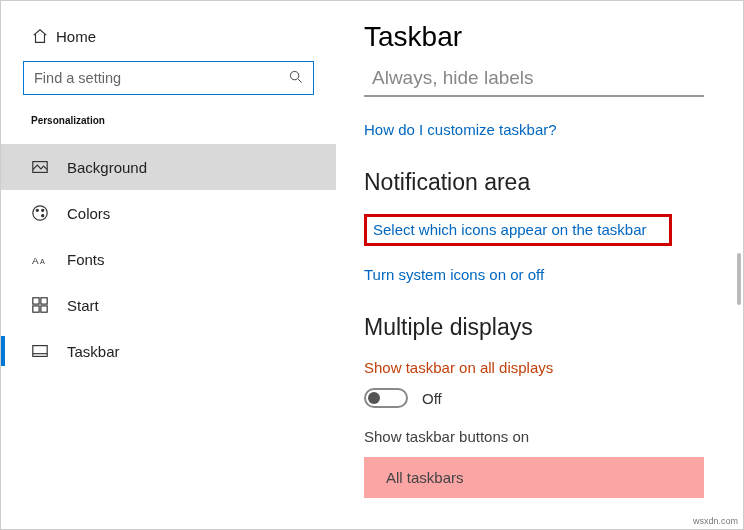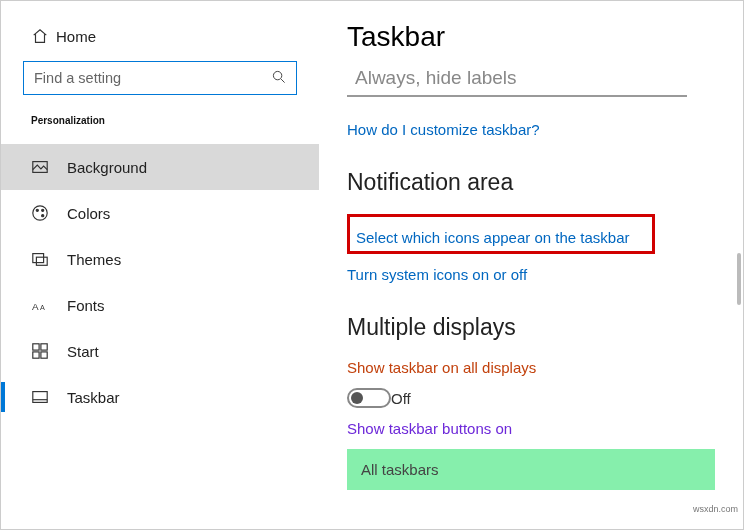--- a/index.html
+++ b/index.html
@@ -17,30 +17,30 @@
     .cat-title { font-weight: 600; font-size: 10px; padding: 0 0 18px 30px; color: #111; }
     .nav-item { display: flex; align-items: center; gap: 18px; padding: 14px 0 14px 30px; cursor: pointer; font-size: 15px; color: #222; position: relative; }
     .nav-item.selected { background: #d9d9d9; }
     .nav-item.active::before { content:""; position:absolute; left:0; top:8px; bottom:8px; width:4px; background:#0078d7; }
     .nav-item .nicon { width: 18px; height: 18px; display:flex; align-items:center; justify-content:center; }
     .main { flex: 1; padding: 20px 28px 0 28px; position: relative; }
     .page-title { font-size: 28px; font-weight: 400; margin-bottom: 10px; }
     .dropdown-closed { border-bottom: 2px solid #999; padding: 4px 8px 6px 8px; color: #888; font-size: 19px; width: 340px; margin-bottom: 24px; }
     .link { color: #0067c0; font-size: 15px; cursor:pointer; display:inline-block; }
     .section-h { font-size: 23px; font-weight: 400; margin: 30px 0 18px 0; color: #222; }
-    .highlight-box { border: 3px solid #d10000; padding: 12px 22px 4px 6px; display:inline-block; margin-bottom: 12px; }
+    .highlight-box { border: 3px solid #d10000; padding: 4px 22px 4px 6px; display:inline-block; margin-bottom: 20px; }
     .setting-label { font-size: 15px; color: #c2410c; margin-bottom: 12px; }
-    .setting-label.dark { color: #6d28d9; margin-top: 12px; }
-    .toggle-row { display:flex; align-items:center; margin-bottom: 12px; }
+    .setting-label.dark { color: #404040; margin-top: 20px; }
+    .toggle-row { display:flex; align-items:center; gap: 14px; margin-bottom: 12px; }
     .toggle { width: 44px; height: 20px; border: 2px solid #888; border-radius: 20px; position: relative; }
     .toggle .knob { width: 12px; height: 12px; background: #555; border-radius: 50%; position: absolute; left: 2px; top: 2px; }
     .toggle-txt { font-size: 15px; color: #333; }
-    .dropdown-full { background: #86efac; padding: 12px 14px; font-size: 15px; color: #444; width: 368px; margin-top: 10px; }
+    .dropdown-full { background: #fca5a5; padding: 12px 22px; font-size: 15px; color: #444; width: 340px; margin-top: 10px; }
     .scrollbar { position:absolute; right:2px; top:252px; width:4px; height:52px; background:#bbb; border-radius:2px; }
-    .footer-src { position:absolute; right:6px; bottom:16px; font-size:9px; color:#777; }
+    .footer-src { position:absolute; right:6px; bottom:4px; font-size:9px; color:#777; }
     svg { stroke: #333; fill: none; stroke-width: 1.3; }
   </style>
 </head>
 <body>
 
 <div class="container">
   <div class="sidebar">
     <div class="home-row">
       <span class="icon">
         <svg width="18" height="18" viewBox="0 0 20 20">
@@ -74,29 +74,20 @@
     <div class="nav-item">
       <span class="nicon">
         <svg width="18" height="18" viewBox="0 0 20 20">
             <circle cx="10" cy="10" r="8"></circle>
             <circle cx="7" cy="7" r="1.2" fill="#333"></circle>
             <circle cx="13" cy="7" r="1.2" fill="#333"></circle>
             <circle cx="13" cy="13" r="1.2" fill="#333"></circle>
           </svg>
       </span>
       <span>Colors</span>
-    </div>
-    <div class="nav-item">
-      <span class="nicon">
-        <svg width="18" height="18" viewBox="0 0 20 20">
-            <rect x="2" y="4" width="12" height="10"></rect>
-            <rect x="6" y="8" width="12" height="9"></rect>
-          </svg>
-      </span>
-      <span>Themes</span>
     </div>
     <div class="nav-item">
       <span class="nicon">
         <svg width="18" height="18" viewBox="0 0 20 20">
             <text x="1" y="15" font-size="11" fill="#333" stroke="none">A</text>
             <text x="10" y="15" font-size="8" fill="#333" stroke="none">A</text>
           </svg>
       </span>
       <span>Fonts</span>
     </div>

